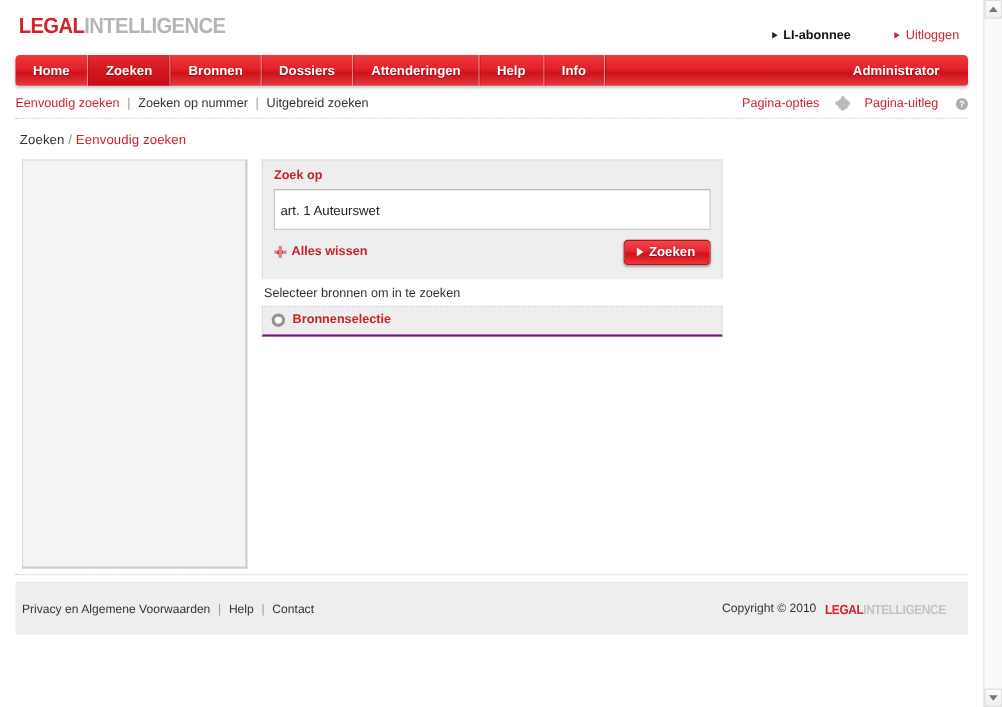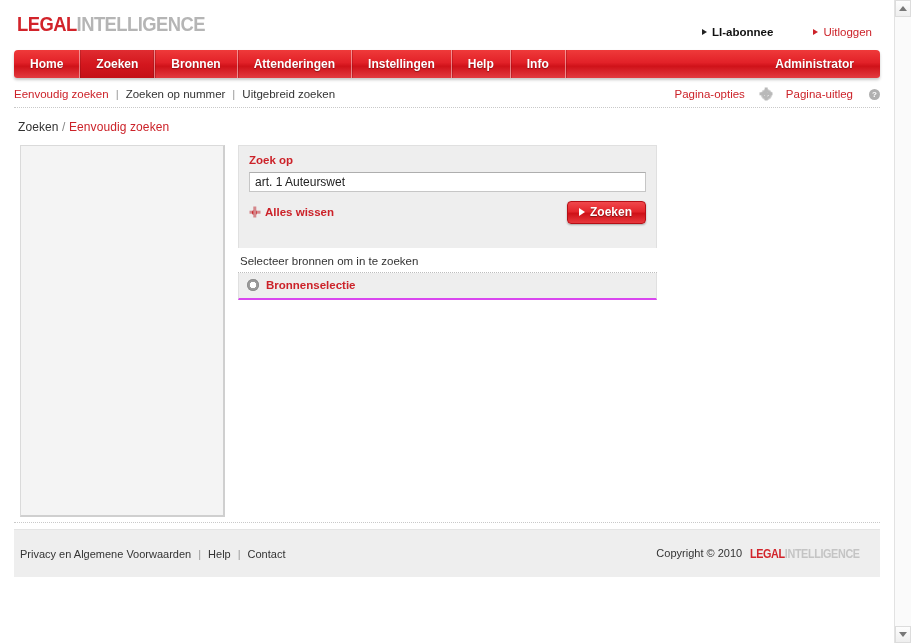--- a/index.html
+++ b/index.html
@@ -246,32 +246,32 @@
   .search-panel {
     position: absolute;
     left: 224px;
     top: 0;
     width: 419px;
   }
   .search-box {
     background: #eeeeee;
     border: 1px solid #e0e0e0;
     border-bottom: none;
-    padding: 8px 10px 25px 10px;
+    padding: 8px 10px 14px 10px;
     box-sizing: border-box;
   }
   .search-label {
     color: #cc2229;
     font-size: 11.5px;
     font-weight: bold;
     margin-bottom: 6px;
   }
   .search-input {
     width: 100%;
-    height: 20px;
+    height: 37px;
     box-sizing: border-box;
     border: 1px solid #c6c6c6;
     border-top-color: #aeaeae;
     background: #ffffff;
     font-family: "Liberation Sans", sans-serif;
     font-size: 12px;
     color: #222;
     padding: 2px 5px;
     outline: none;
   }
@@ -338,21 +338,21 @@
     background: #ffffff;
     font-size: 11.5px;
     color: #333;
     padding: 7px 2px 5px 2px;
     border-bottom: 1px dotted #bdbdbd;
   }
   .sources-row {
     background: #eeeeee;
     border: 1px solid #e0e0e0;
     border-top: none;
-    border-bottom: 2px solid #d946ef;
+    border-bottom: 2px solid #701a75;
     padding: 6px 10px 7px 8px;
     display: flex;
     align-items: center;
     gap: 7px;
   }
   .circle-ic {
     width: 12px; height: 12px;
     border-radius: 50%;
     background: radial-gradient(circle at 50% 50%, #ffffff 0 3px, #9b9b9b 3.4px 100%);
     box-shadow: 0 0 0 1px #8f8f8f inset;
@@ -435,24 +435,24 @@
       <div class="nav-item">
           <span>Home</span>
         </div>
       <div class="nav-item active">
           <span>Zoeken</span>
         </div>
       <div class="nav-item">
           <span>Bronnen</span>
         </div>
       <div class="nav-item">
+          <span>Dossiers</span>
+        </div>
+      <div class="nav-item">
           <span>Attenderingen</span>
-        </div>
-      <div class="nav-item">
-          <span>Instellingen</span>
         </div>
       <div class="nav-item">
           <span>Help</span>
         </div>
       <div class="nav-item">
           <span>Info</span>
         </div>
       <div class="nav-item right">
           <span>Administrator</span>
         </div>

